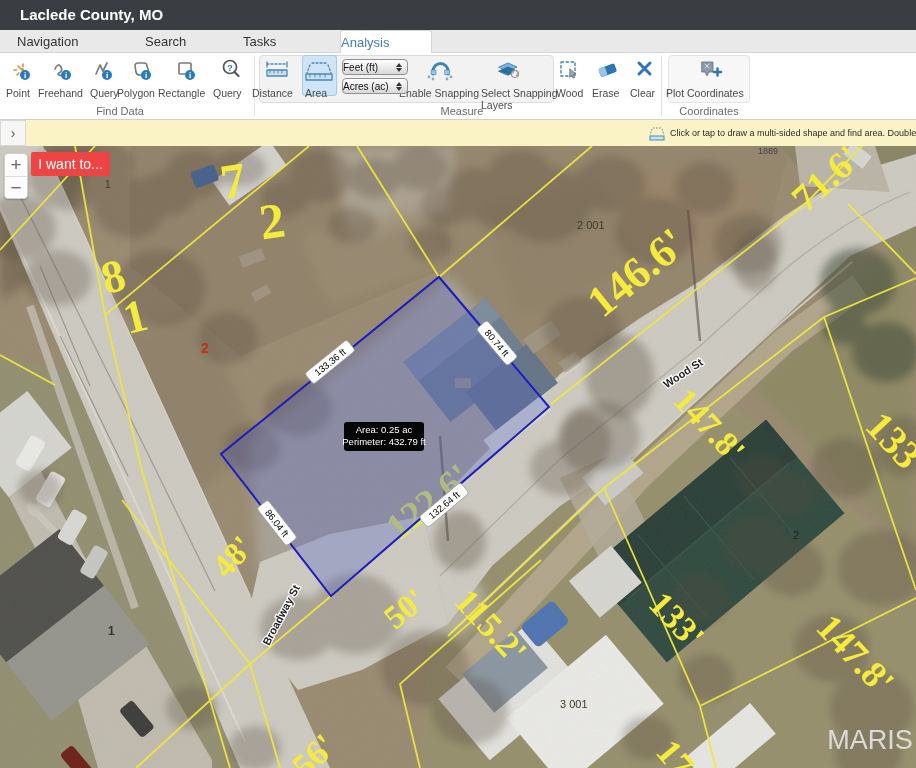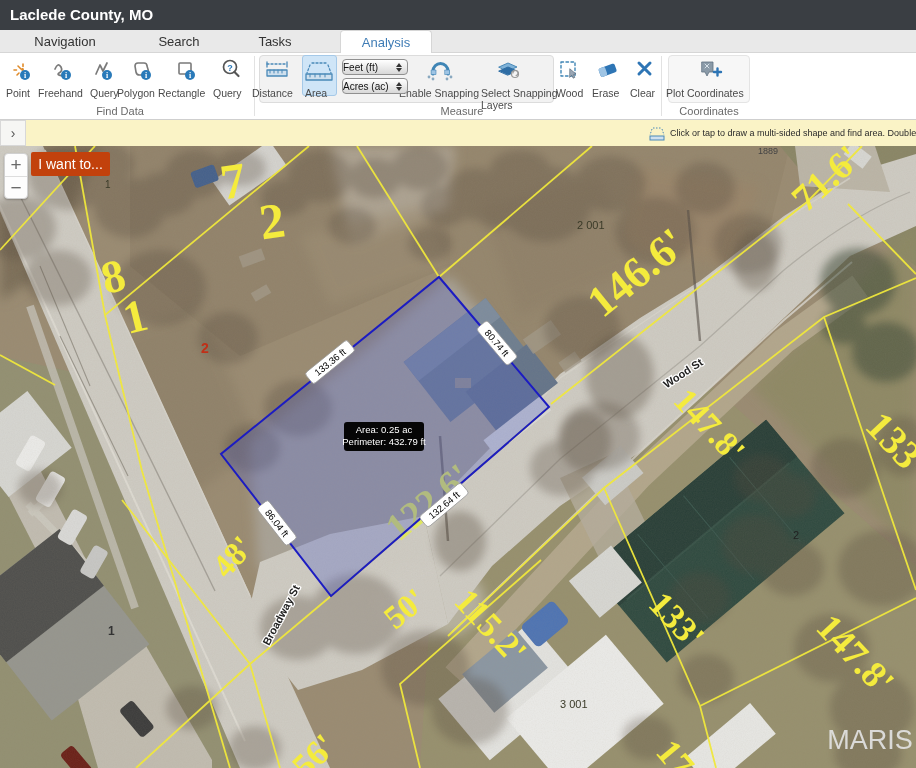--- a/index.html
+++ b/index.html
@@ -1,35 +1,35 @@
 <!DOCTYPE html>
 <html><head><meta charset="utf-8">
 <style>
 *{margin:0;padding:0;box-sizing:border-box}
 body{width:916px;height:768px;overflow:hidden;font-family:"Liberation Sans",sans-serif;position:relative;background:#fff}
-#topbar{position:absolute;left:0;top:0;width:916px;height:30px;background:#3a3e43;color:#fff;font-size:15px;font-weight:bold;line-height:30px;padding-left:10px}
+#topbar{position:absolute;left:0;top:0;width:916px;height:30px;background:#3a3e43;color:#fff;font-size:15px;font-weight:bold;line-height:30px;padding-left:20px}
 #tabbar{position:absolute;left:0;top:30px;width:916px;height:23px;background:#e9e9e9;border-bottom:1px solid #d6d6d6}
-.tab{position:absolute;top:0;height:23px;line-height:24px;font-size:13px;color:#333;text-align:center}
+.tab{position:absolute;top:0;height:23px;line-height:24px;font-size:13px;color:#333;}
 .tab.active{background:#fff;color:#3f7cb5;border-radius:4px 4px 0 0;border:1px solid #d6d6d6;border-bottom:none}
 #toolbar{position:absolute;left:0;top:53px;width:916px;height:67px;background:#fff;border-bottom:1px solid #cfcfcf}
 .tlabel{position:absolute;top:34px;font-size:10.5px;color:#4a4a4a;text-align:left;white-space:nowrap}
 .glabel{position:absolute;top:52px;font-size:11px;color:#6a6a6a;text-align:center}
 .gsep{position:absolute;top:3px;height:60px;width:0;border-right:1px solid #e2e2e2}
 #mpanel{position:absolute;left:259px;top:2px;width:295px;height:48px;background:#f2f2f2;border:1px solid #dcdcdc;border-radius:4px}
 #cpanel{position:absolute;left:668px;top:2px;width:82px;height:48px;background:#f7f7f7;border:1px solid #e4e4e4;border-radius:4px}
 #areabtn{position:absolute;left:302px;top:2px;width:35px;height:41px;background:#cfe5f7;border:1px solid #a5c9e8;border-radius:3px}
 .sel{position:absolute;left:342px;width:66px;height:16px;background:linear-gradient(#ffffff,#d8d8d8);border:1px solid #909090;border-radius:4px;font-size:10px;color:#111;line-height:15px;padding-left:0}
 .selarr{position:absolute;right:4px;top:3px;width:7px;height:9px}.selarr:before{content:"";position:absolute;top:0;left:0;border-left:3.5px solid transparent;border-right:3.5px solid transparent;border-bottom:4px solid #333}.selarr:after{content:"";position:absolute;bottom:0;left:0;border-left:3.5px solid transparent;border-right:3.5px solid transparent;border-top:4px solid #333}
 #ybar{position:absolute;left:0;top:120px;width:916px;height:26px;background:#faf3c6}
 #ybtn{position:absolute;left:0;top:120px;width:26px;height:26px;background:#f6f6f4;border:1px solid #d8d8d8;color:#555;font-size:14px;text-align:center;line-height:24px}
 #ytext{position:absolute;top:128px;left:670px;width:246px;font-size:9px;color:#2b2b2b;white-space:nowrap;overflow:hidden}
 #map{position:absolute;left:0;top:146px;width:916px;height:622px;background:#93846c}
 #zoombtn{position:absolute;left:4px;top:153px;width:24px;height:46px;background:#fdfdfd;border:1px solid #d0d0d0;border-radius:4px;box-shadow:0 1px 2px rgba(0,0,0,.25)}
 #zoombtn .zc{width:100%;height:23px;color:#6a6a6a;font-size:19px;text-align:center;line-height:21px}
-#iwant{position:absolute;left:31px;top:152px;width:79px;height:24px;background:#c2410c;color:#fff;font-size:14px;text-align:center;line-height:24px;border-radius:2px}
+#iwant{position:absolute;left:31px;top:152px;width:79px;height:24px;background:#ef4444;color:#fff;font-size:14px;text-align:center;line-height:24px;border-radius:2px}
 </style></head>
 <body>
 <div id="topbar">Laclede County, MO</div>
 <div id="tabbar">
   <div class="tab" style="left:17px;width:96px">Navigation</div>
   <div class="tab" style="left:145px;width:68px">Search</div>
   <div class="tab" style="left:243px;width:64px">Tasks</div>
   <div class="tab active" style="left:340px;width:92px">Analysis</div>
 </div>
 <div id="toolbar">

